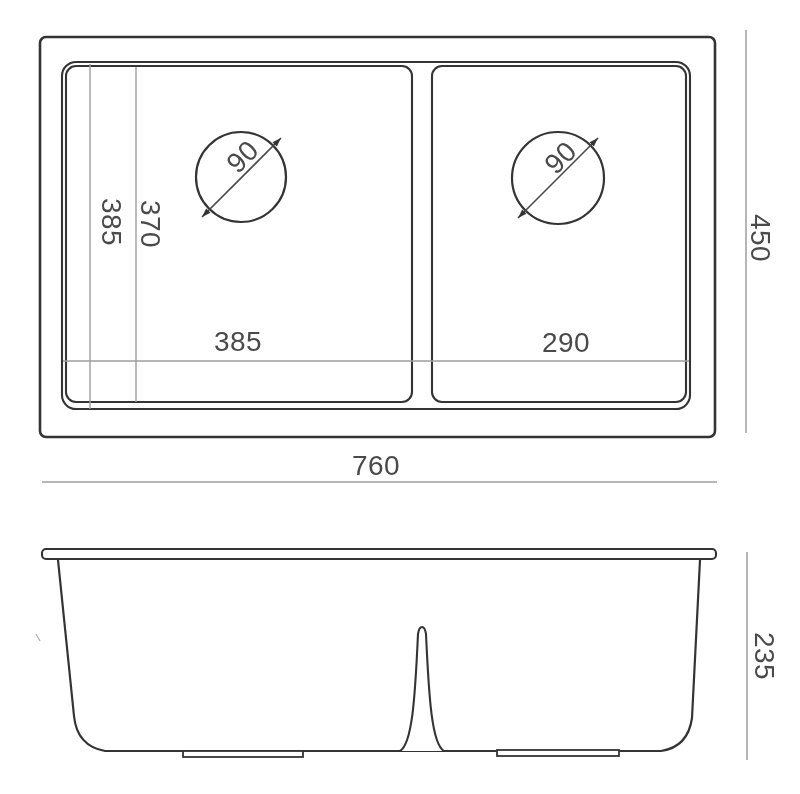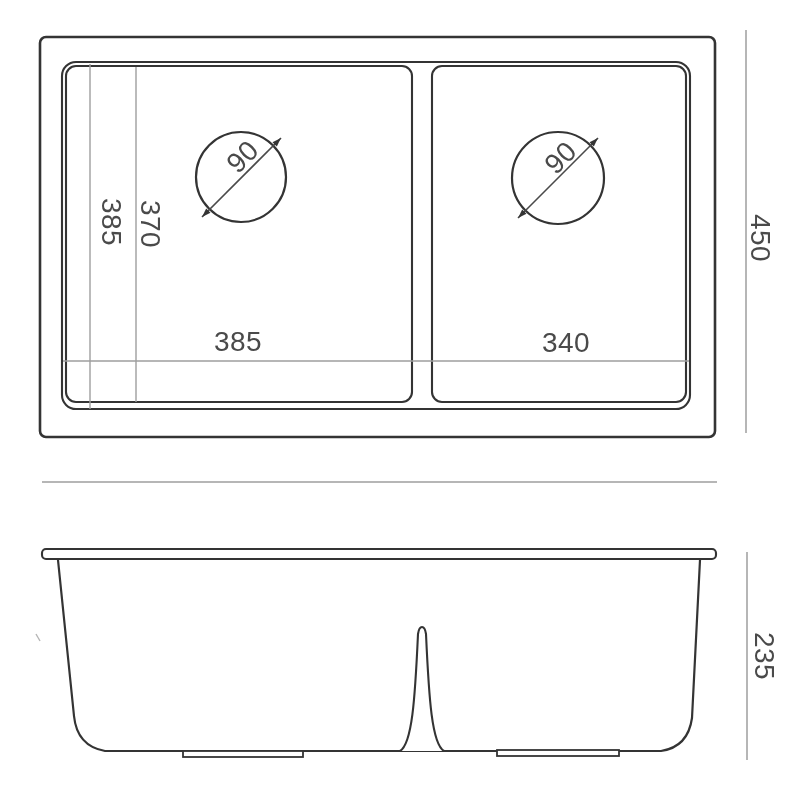--- a/index.html
+++ b/index.html
@@ -82,22 +82,23 @@
 
     <line x1="36" y1="634" x2="40" y2="641" stroke="#b5b5b5" stroke-width="1.4"></line>
   </svg>
 
   <div class="dim-label rot90" style="left:69px;  top:205px;">385</div>
 
   <div class="dim-label rot90" style="left:108px; top:207px;">370</div>
 
   <div class="dim-label" style="left:196px; top:325px;">385</div>
 
-  <div class="dim-label" style="left:524px; top:326px;">340</div>
+  <div class="dim-label" style="left:524px; top:326px;">290</div>
 
+  <div class="dim-label" style="left:334px; top:449px;">760</div>
 
   <div class="dim-label rot90" style="left:718px; top:221px;">450</div>
 
   <div class="dim-label rot90" style="left:722px; top:639px;">235</div>
 
   <div class="dim-label rot-45" style="left:201px; top:140px;">90</div>
 
   <div class="dim-label rot-45" style="left:519px; top:141px;">90</div>
 
 </div>

